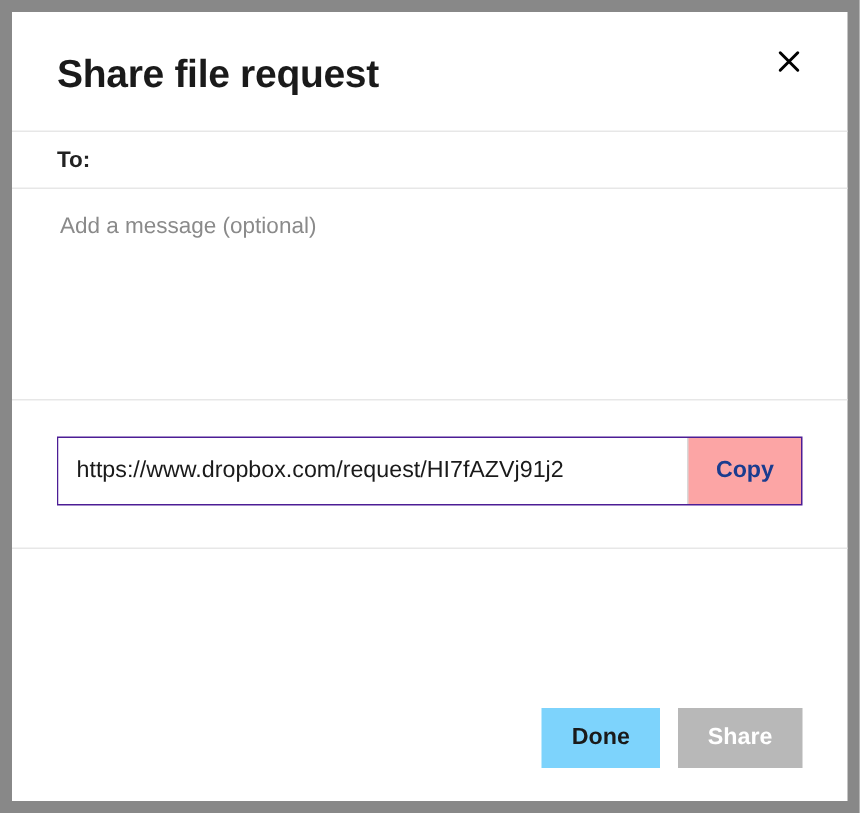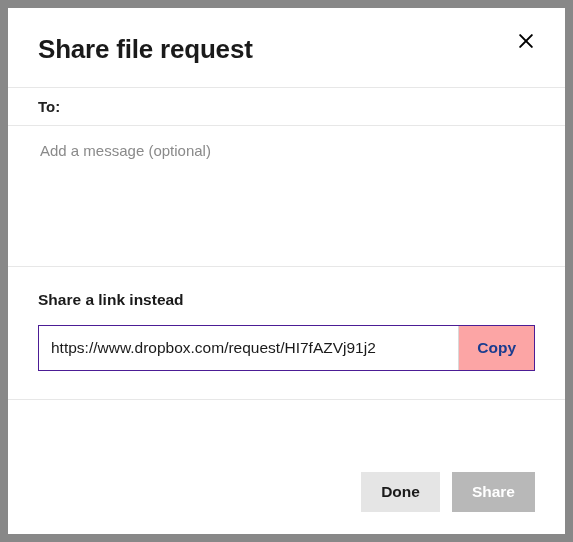--- a/index.html
+++ b/index.html
@@ -127,21 +127,21 @@
   }
   .btn {
     height: 40px;
     padding: 0 20px;
     font-size: 15.5px;
     font-weight: 700;
     border: none;
     cursor: pointer;
   }
   .btn-done {
-    background: #e5e5e5;
+    background: #7dd3fc;
     color: #1a1a1a;
   }
   .btn-share {
     background: #b8b8b8;
     color: #ffffff;
   }
 </style>
 </head>
 <body>
 
@@ -168,21 +168,20 @@
 
     <div class="divider"></div>
 
     <div class="message-area">
       <textarea class="message-input" placeholder="Add a message (optional)" style=""></textarea>
     </div>
 
     <div class="divider"></div>
 
     <div class="link-section">
-      <div class="link-heading">Share a link instead</div>
       <div class="link-row">
         <input class="link-input" type="text" readonly="" value="https://www.dropbox.com/request/HI7fAZVj91j2" style="">
         <button class="copy-btn">Copy</button>
       </div>
     </div>
 
     <div class="divider"></div>
 
     <div class="footer">
       <button class="btn btn-done">Done</button>

